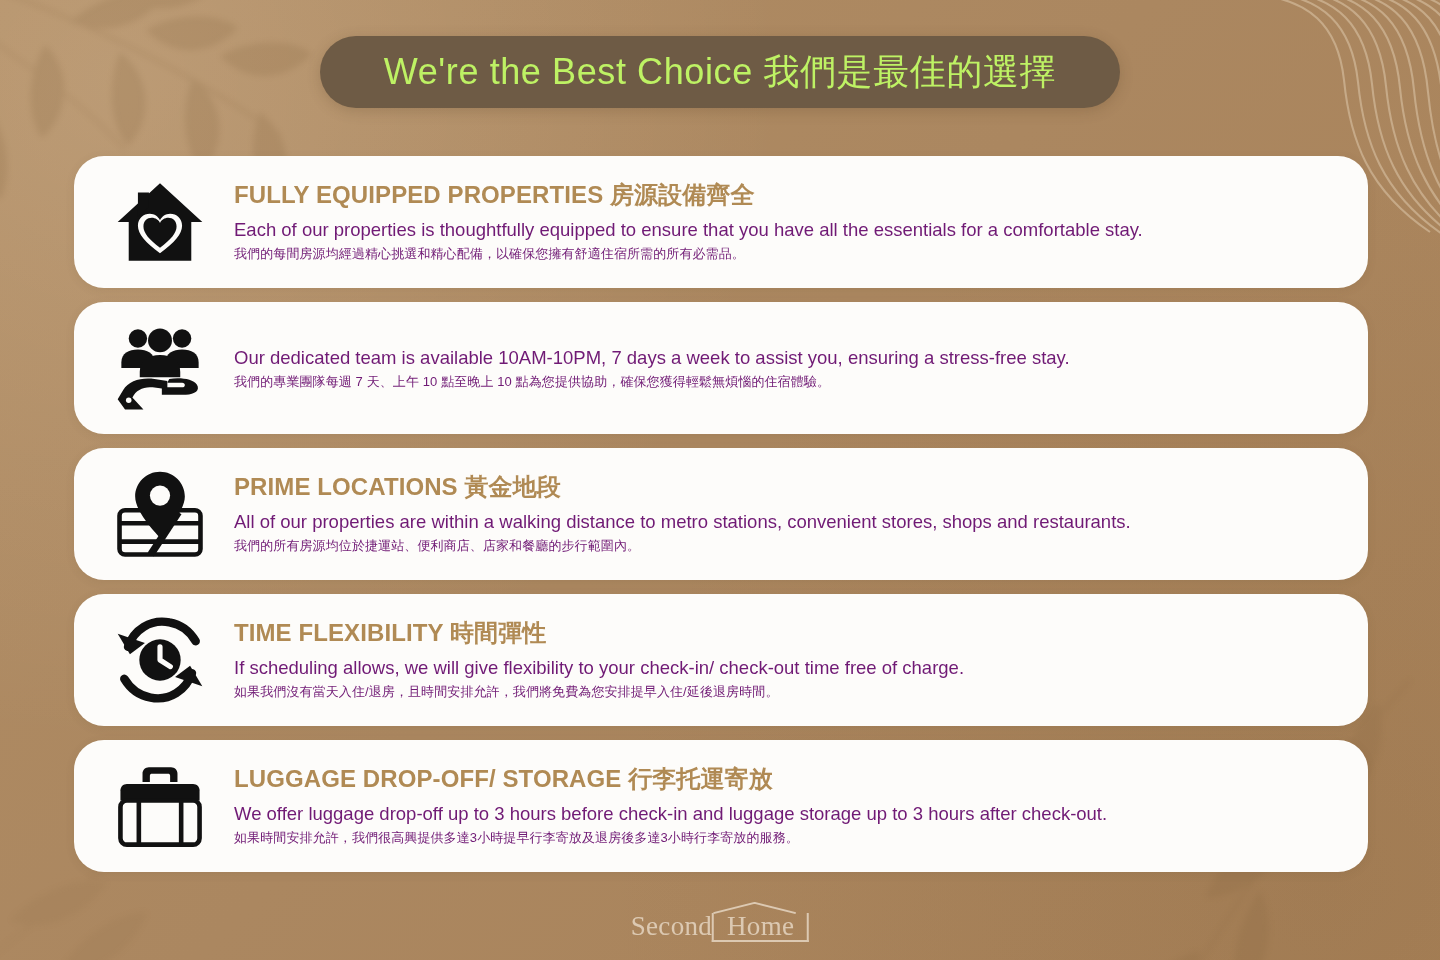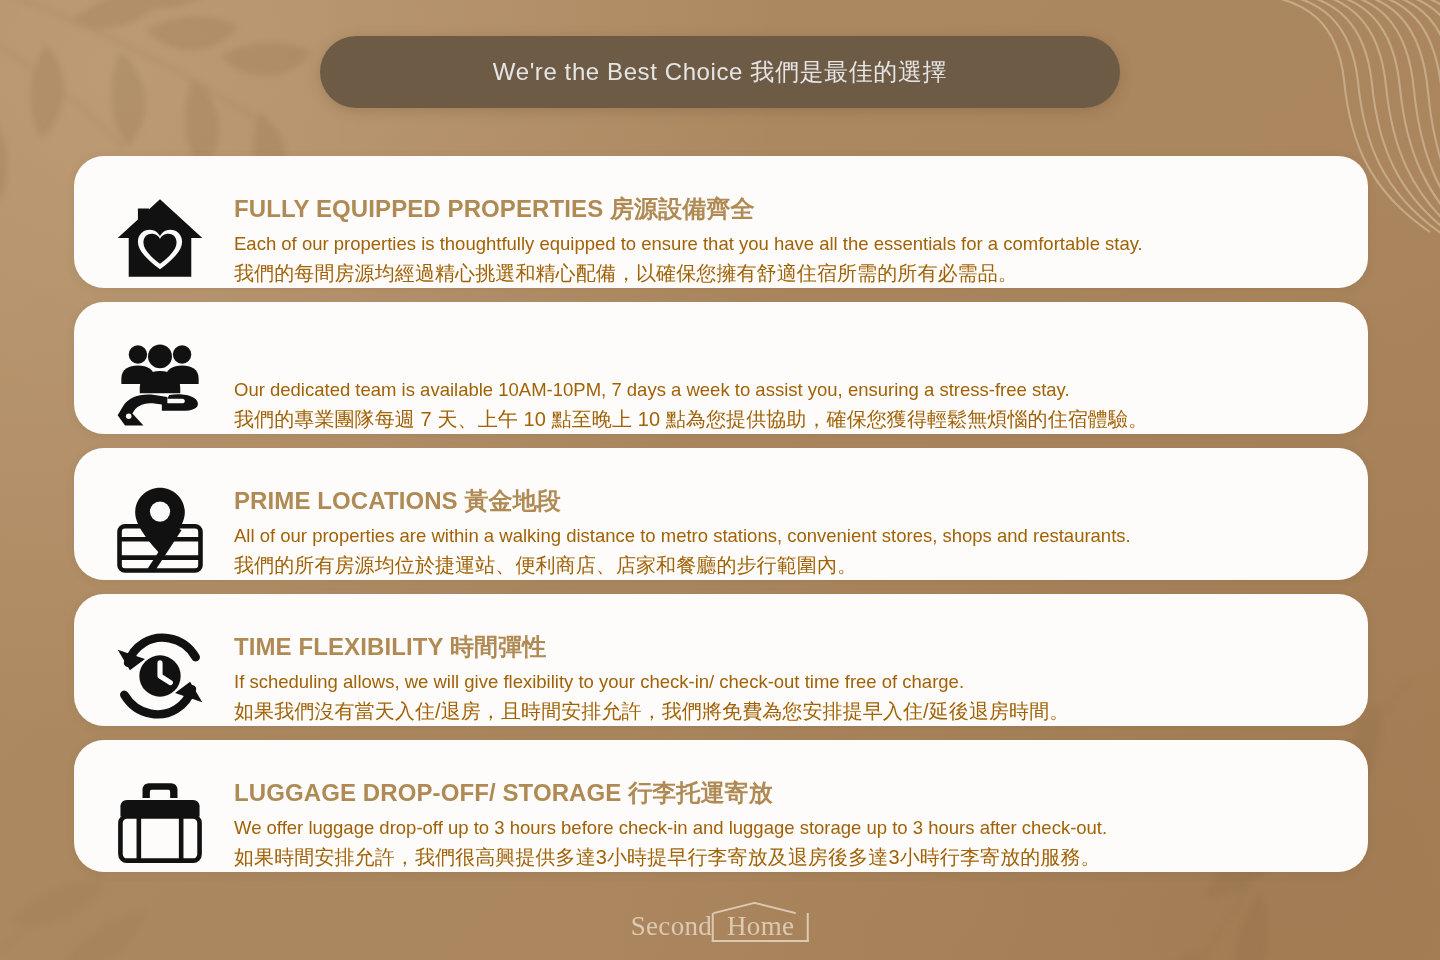--- a/index.html
+++ b/index.html
@@ -44,42 +44,42 @@
     transform: translateX(-50%);
     width: 800px; height: 72px;
     background: #6e5b45;
     border-radius: 36px;
     display: flex;
     align-items: center;
     justify-content: center;
     box-shadow: 0 3px 14px rgba(80,58,34,.22);
   }
   .header-title {
-    color: #e5e5e5;
-    font-size: 24px;
+    color: #bef264;
+    font-size: 36px;
     font-weight: 400;
     letter-spacing: .6px;
     white-space: nowrap;
   }
 
   
   .cards {
     position: absolute;
     top: 156px; left: 74px;
     width: 1294px;
     display: flex;
     flex-direction: column;
     gap: 14px;
   }
   .card {
     background: #fdfcfa;
     border-radius: 30px;
     height: 132px;
     display: flex;
-    align-items: flex-end;
+    align-items: center;
     padding: 0 26px 0 30px;
     box-shadow: 0 2px 10px rgba(90,66,40,.10);
   }
   .card-icon {
     flex: 0 0 112px;
     height: 100px;
     display: flex;
     align-items: center;
     justify-content: center;
   }
@@ -92,26 +92,26 @@
   .card-title {
     color: #b08a54;
     font-size: 24px;
     font-weight: bold;
     letter-spacing: .1px;
     line-height: 1.18;
     margin-bottom: 7px;
     white-space: nowrap;
   }
   .card-line {
-    color: #a16207;
+    color: #701a75;
     font-size: 18.5px;
     line-height: 1.5;
     white-space: nowrap;
   }
-  .card-line.zh { font-size: 20px; letter-spacing: .1px; }
+  .card-line.zh { font-size: 13px; letter-spacing: .1px; }
 
   
   .footer {
     position: absolute;
     bottom: 18px; left: 50%;
     transform: translateX(-50%);
     display: flex;
     align-items: flex-end;
     justify-content: flex-end;
     opacity: .72;

